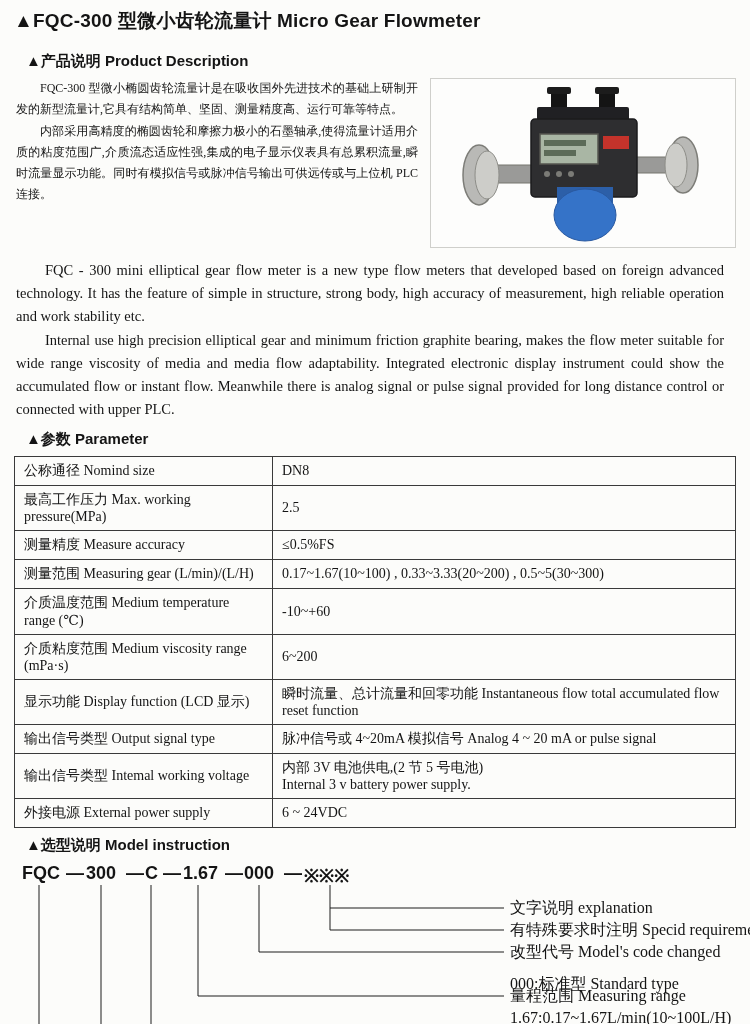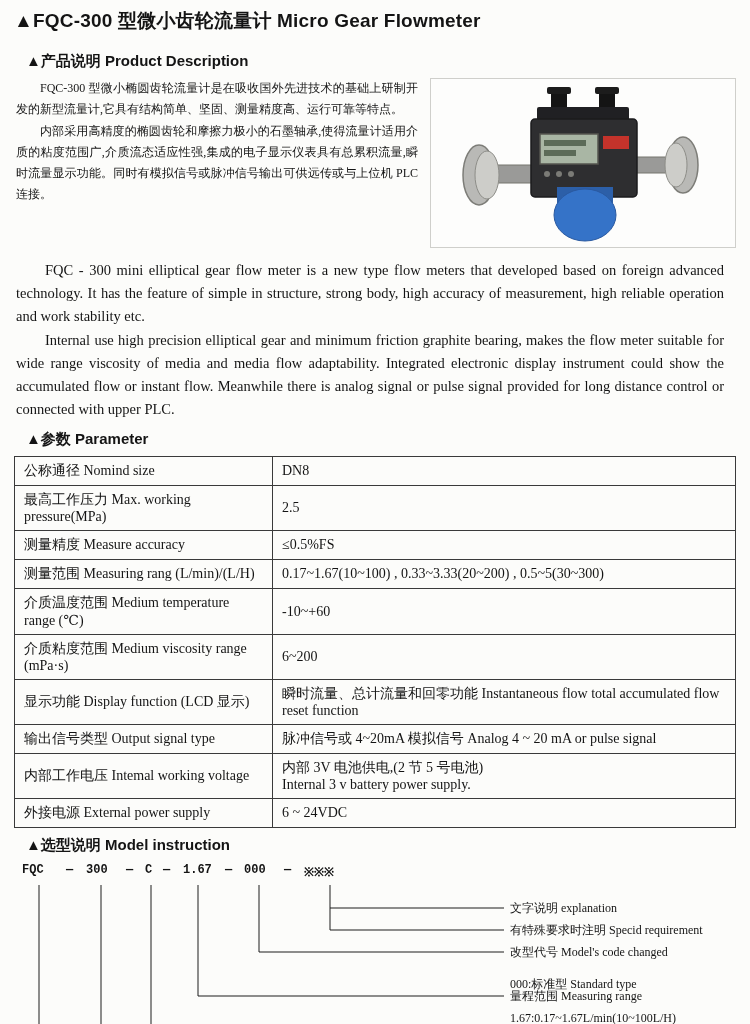--- a/index.html
+++ b/index.html
@@ -62,27 +62,27 @@
 
   .diagram {
     position:relative;
     height:330px;
     margin-top:8px;
     font-size:13px;
   }
   .diagram svg.lines { position:absolute; left:0; top:0; width:722px; height:330px; }
   .seg, .dash {
     position:absolute; top:0;
-    font-family:Liberation Mono, monospace;
-    font-weight:bold; font-size:12px; white-space:nowrap;
+    font-family:Liberation Sans, sans-serif;
+    font-weight:bold; font-size:18px; white-space:nowrap;
   }
   .mlabel {
     position:absolute; left:496px;
     line-height:18px; white-space:nowrap;
-    font-size:12px;
+    font-size:16px;
   }
 </style>
 </head>
 <body>
 
 <div class="page">
 
   <h1 class="title">▲FQC-300 型微小齿轮流量计 Micro Gear Flowmeter</h1>
 
   <section class="desc">
@@ -142,41 +142,41 @@
         </tr>
         <tr>
           <td class="l">最高工作压力  Max. working pressure(MPa)</td>
           <td>2.5</td>
         </tr>
         <tr>
           <td class="l">测量精度  Measure accuracy</td>
           <td>≤0.5%FS</td>
         </tr>
         <tr>
-          <td class="l">测量范围  Measuring rang (L/min)/(L/H)</td>
+          <td class="l">测量范围  Measuring gear (L/min)/(L/H)</td>
           <td>0.17~1.67(10~100) , 0.33~3.33(20~200) , 0.5~5(30~300)</td>
         </tr>
         <tr>
           <td class="l">介质温度范围  Medium temperature range (℃)</td>
           <td>-10~+60</td>
         </tr>
         <tr>
           <td class="l">介质粘度范围  Medium viscosity range (mPa·s)</td>
           <td>6~200</td>
         </tr>
         <tr>
           <td class="l">显示功能  Display function (LCD 显示)</td>
           <td>瞬时流量、总计流量和回零功能 Instantaneous flow total accumulated flow reset function</td>
         </tr>
         <tr>
           <td class="l">输出信号类型  Output signal type</td>
           <td>脉冲信号或 4~20mA 模拟信号 Analog 4 ~ 20 mA or pulse signal</td>
         </tr>
         <tr>
-          <td class="l">内部工作电压  Intemal working voltage</td>
+          <td class="l">输出信号类型  Intemal working voltage</td>
           <td class="pre">内部 3V 电池供电,(2 节 5 号电池)
 Internal 3 v battery power supply.</td>
         </tr>
         <tr>
           <td class="l">外接电源  External power supply</td>
           <td>6 ~ 24VDC</td>
         </tr>
       </tbody>
     </table>
   </section>

